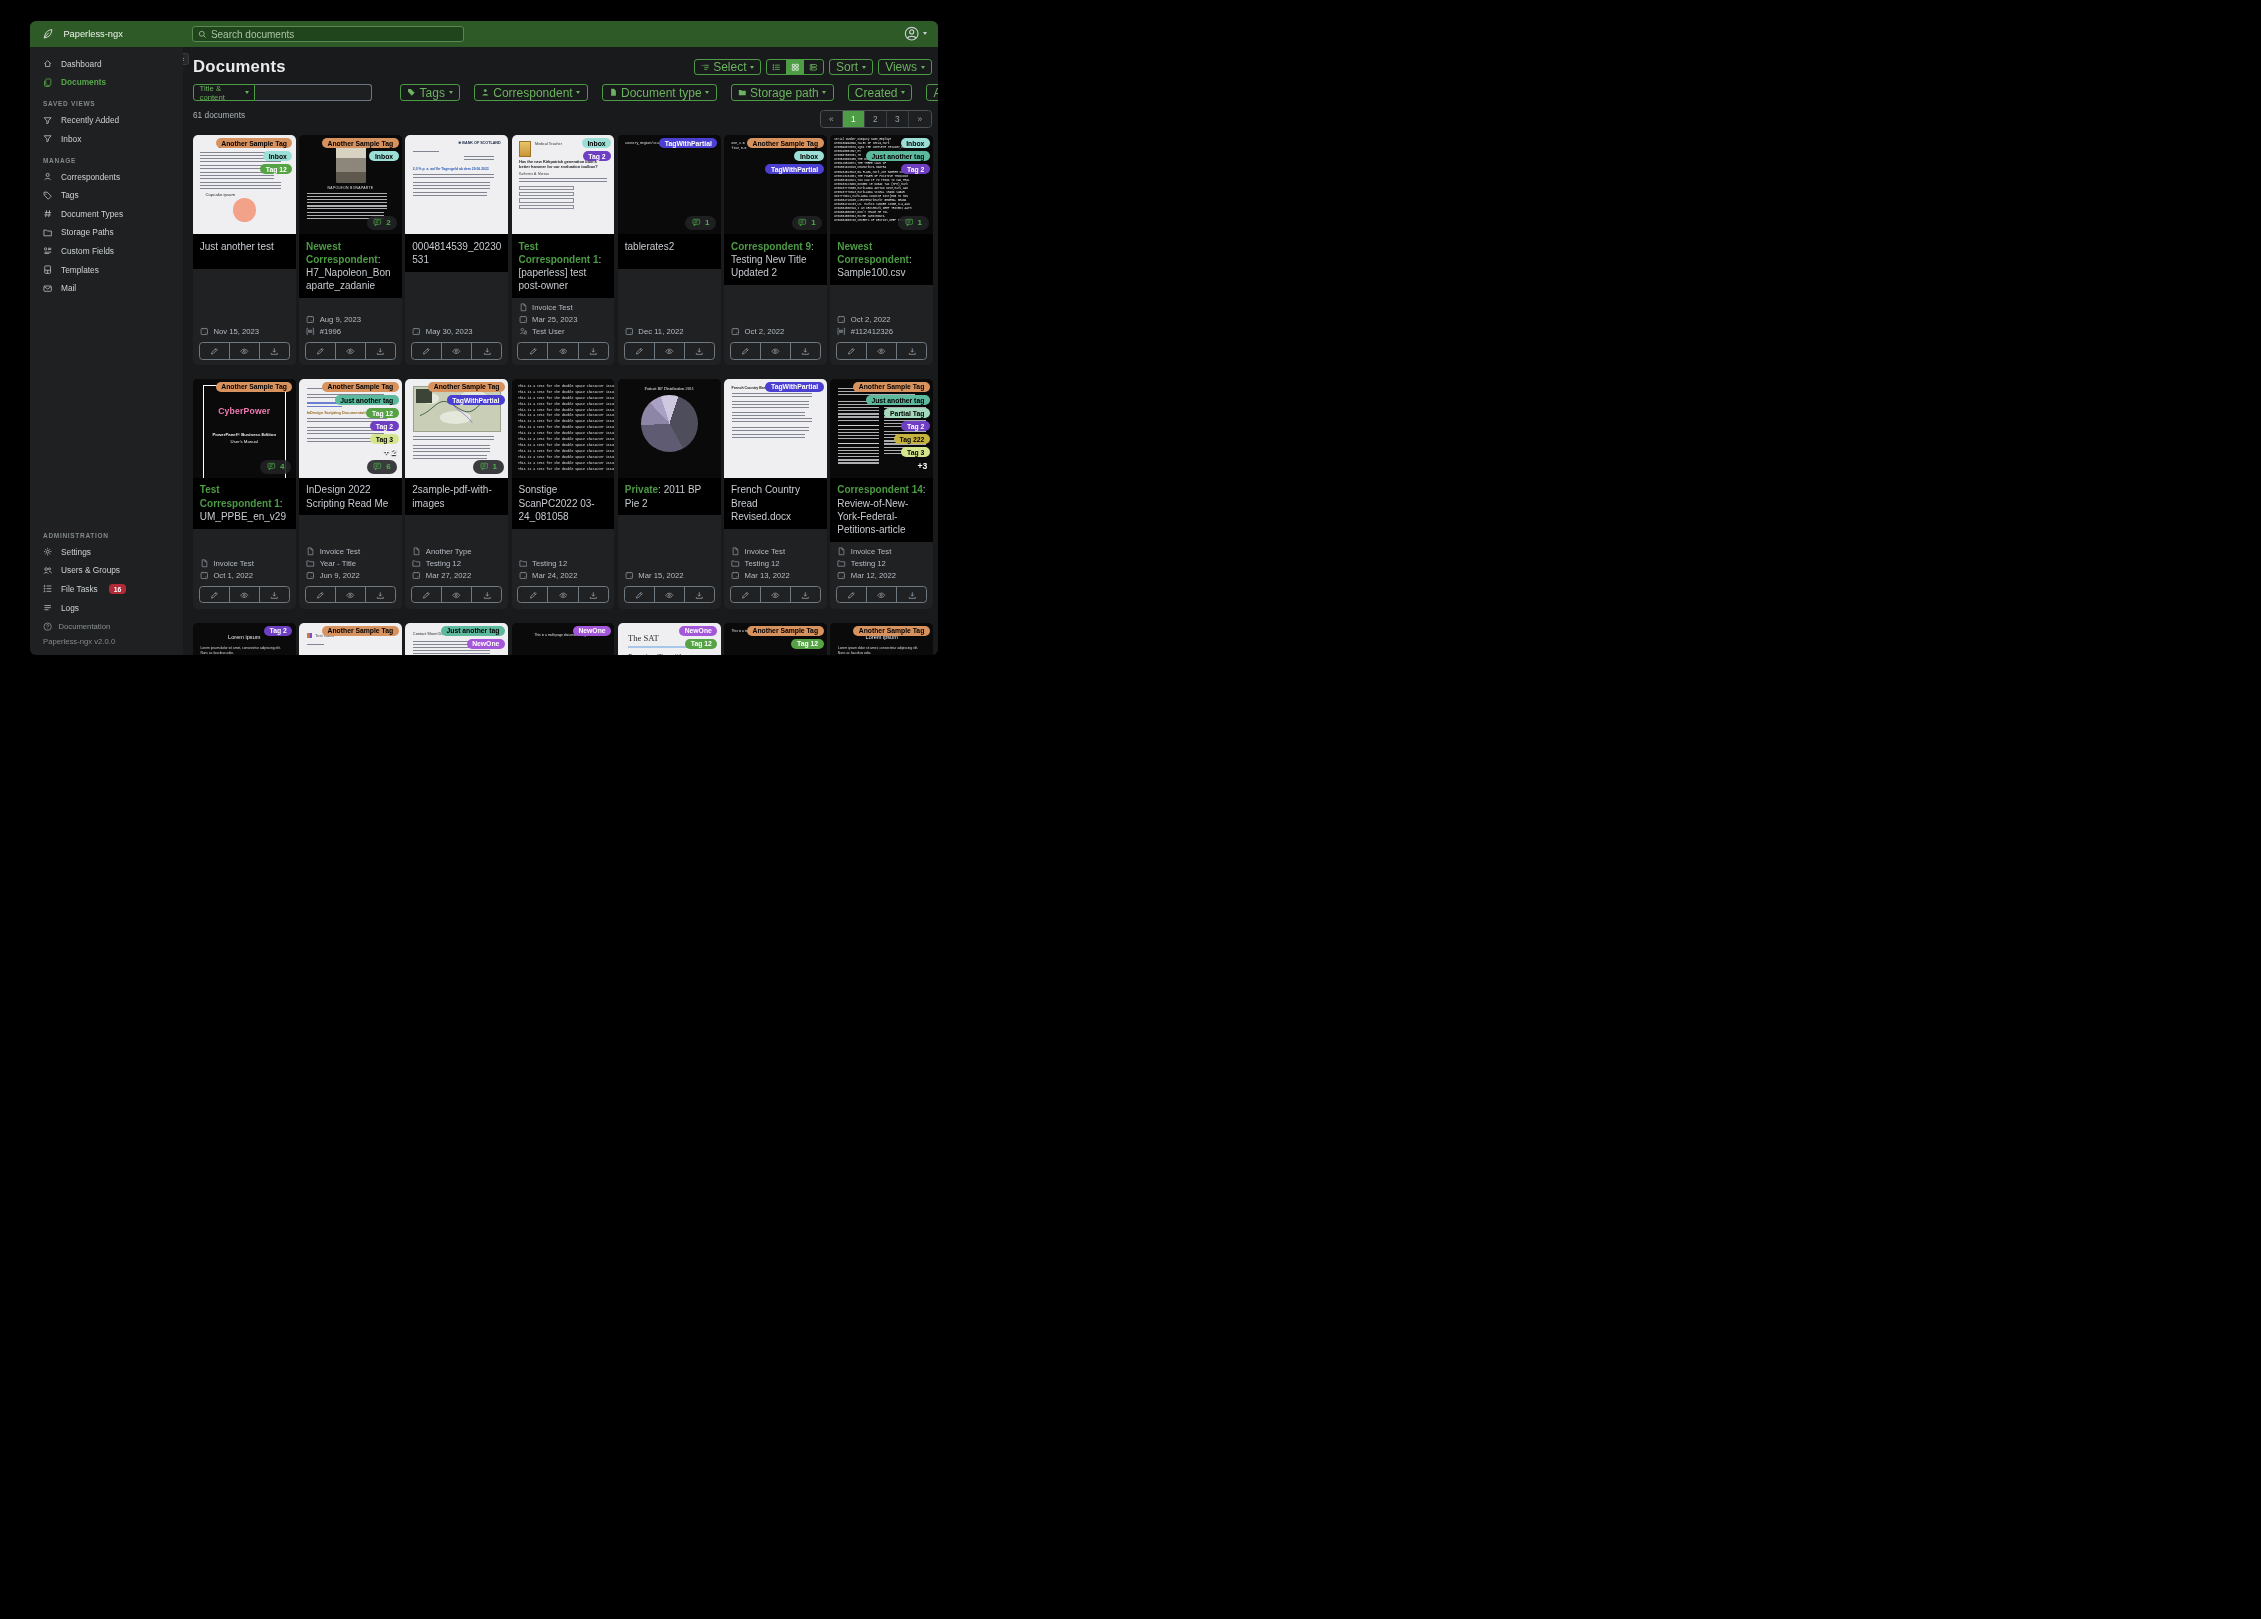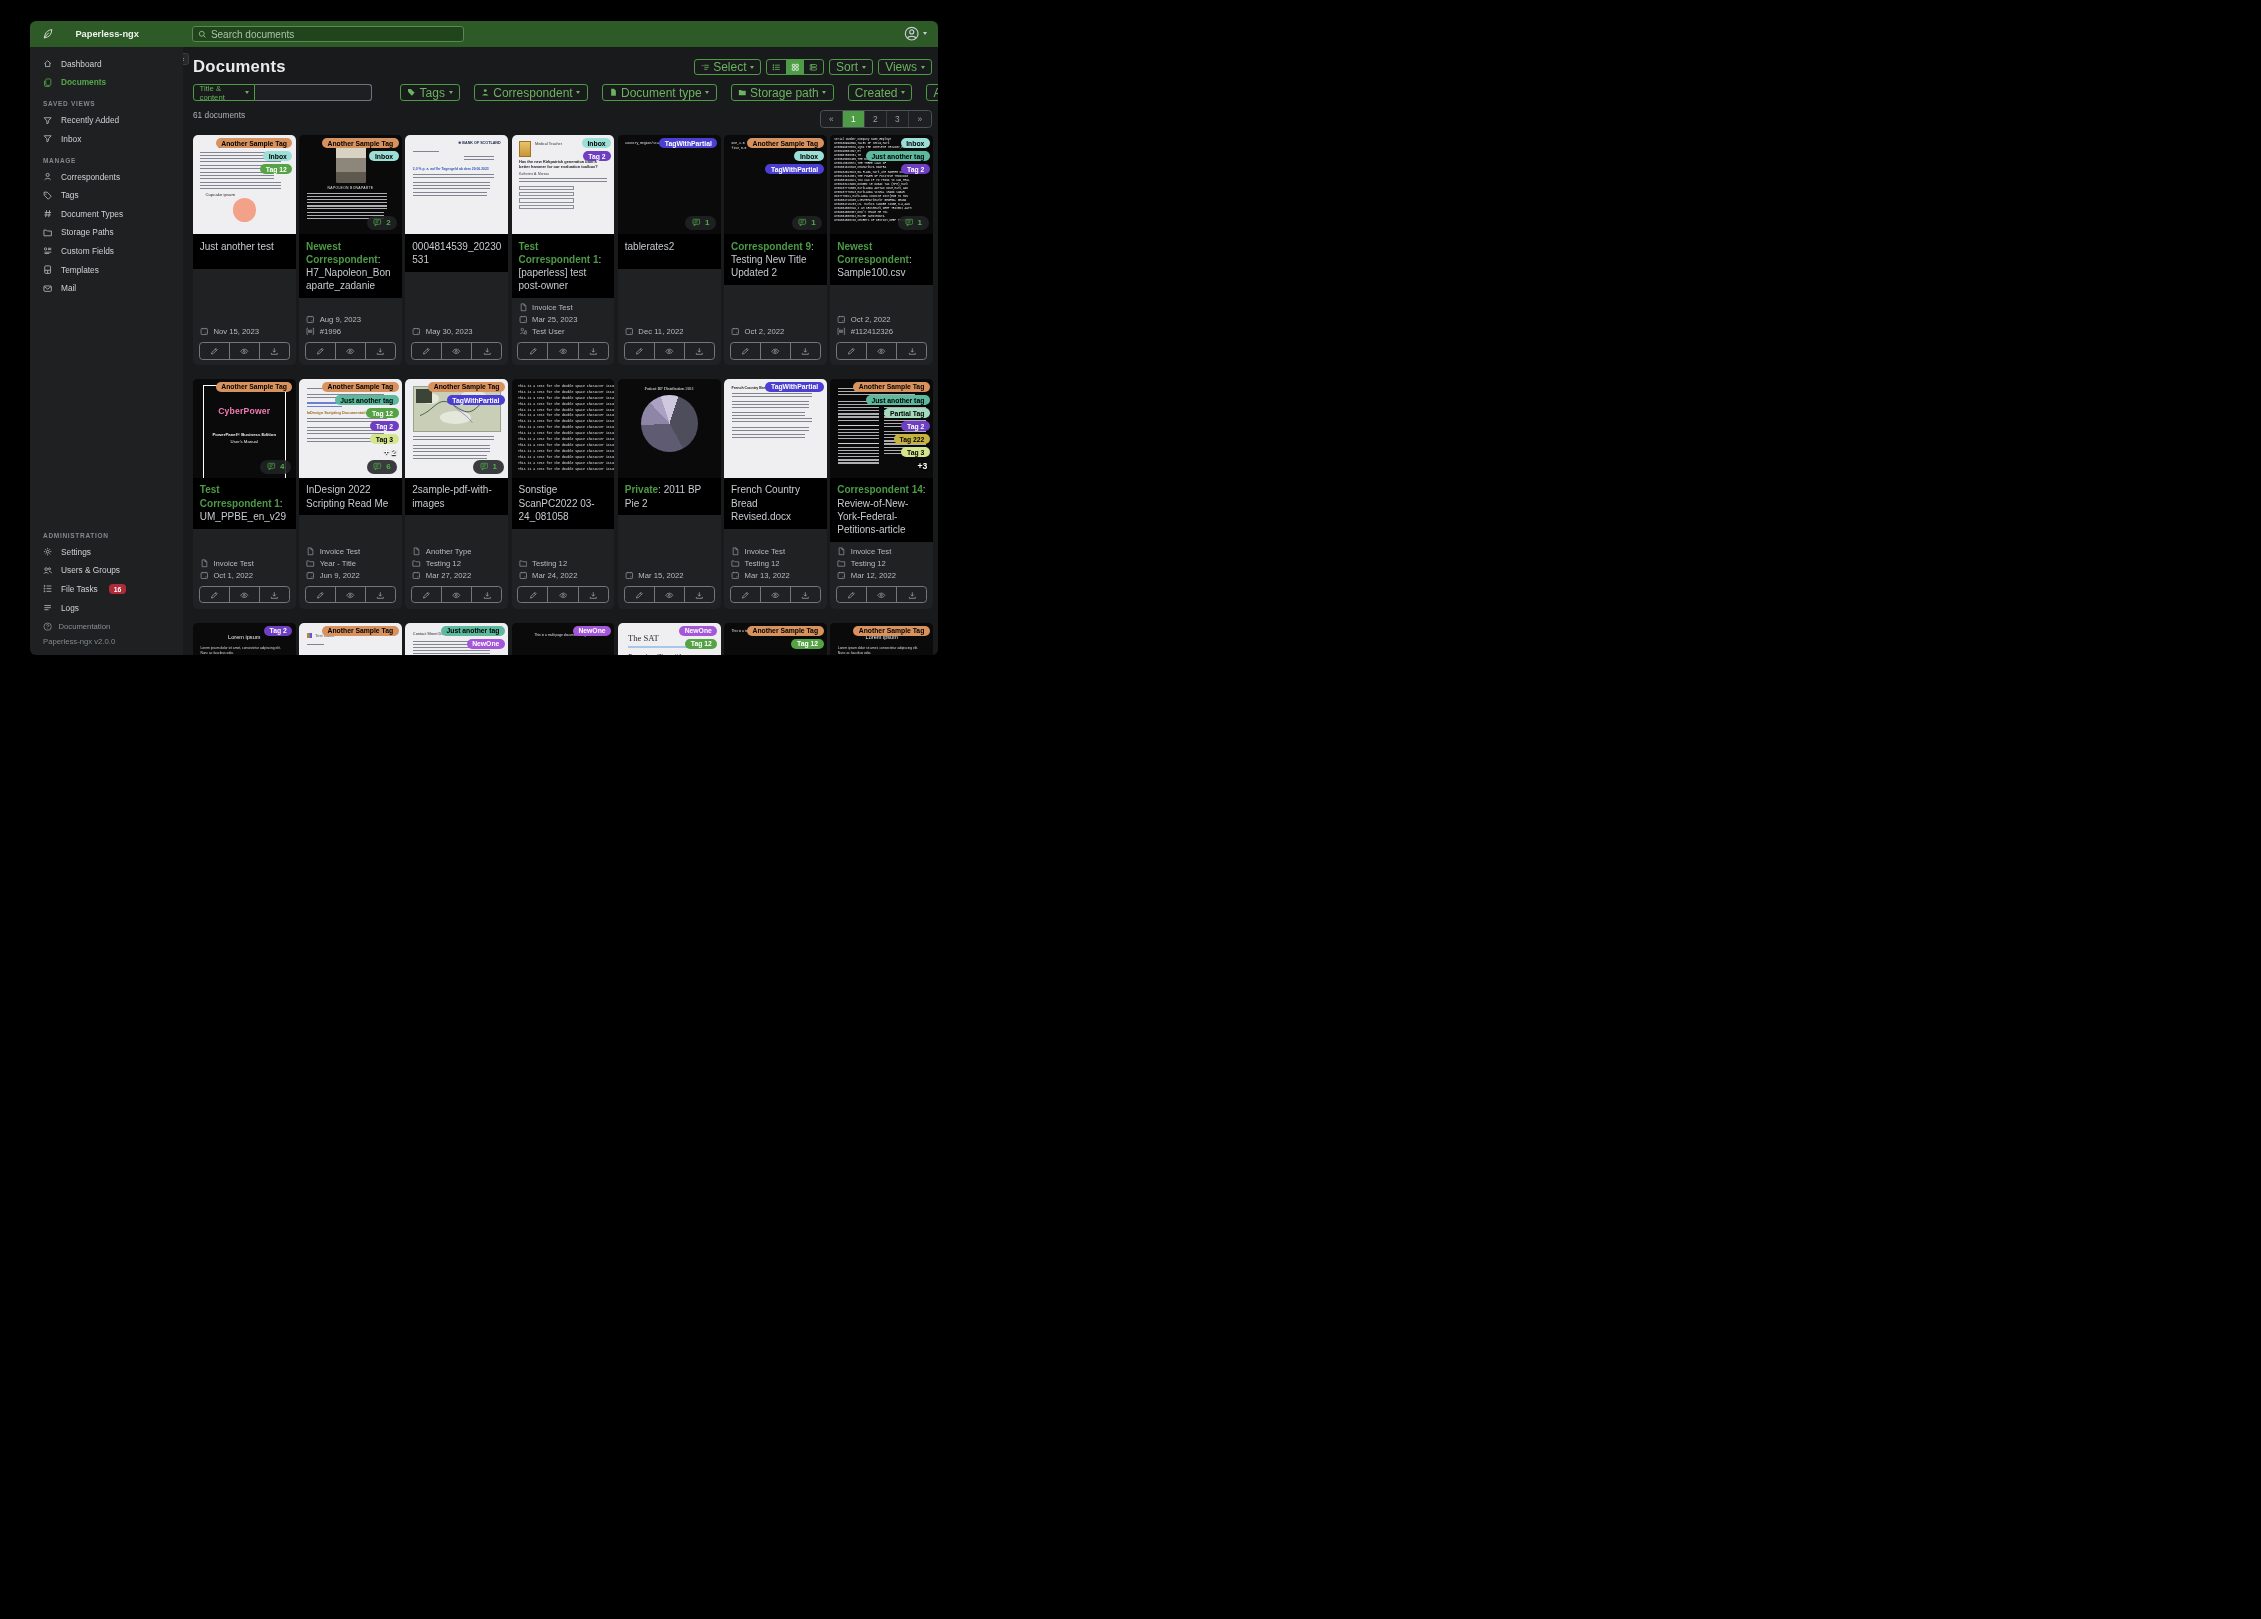--- a/index.html
+++ b/index.html
@@ -10,21 +10,21 @@
   .titlebar { height:21px; background:#3a3a3c; flex:0 0 auto; display:flex; align-items:center; position:relative; }
   .traffic { display:flex; gap:5.6px; margin-left:10px; }
   .traffic span { width:8px; height:8px; border-radius:50%; display:block; }
   .tl-close{background:#ff5f57;} .tl-min{background:#febc2e;} .tl-max{background:#2ac840;}
   .nav-chevrons { display:flex; gap:8.6px; margin-left:13.6px; color:#9a9aa0; }
   .nav-chevrons .dim { color:#5d5d62; }
   .win-title { position:absolute; left:0; right:0; text-align:center; color:#e4e4e6; font-size:8px; pointer-events:none; }
   .share { position:absolute; right:10px; color:#9d9da3; display:flex; }
   
   .appheader { height:26px; background:#2d5a27; flex:0 0 auto; position:relative; display:flex; align-items:center; }
-  .brand { display:flex; align-items:center; gap:22px; margin-left:11.7px; color:#eef2ec; font-size:9.3px;font-weight:bold; }
+  .brand { display:flex; align-items:center; gap:10px; margin-left:11.7px; color:#eef2ec; font-size:9.3px; }
   .brand .logo { color:#d9dfd6; display:flex; }
   .searchbox { position:absolute; left:162px; top:5px; width:272px; height:16px; background:#20451c; border:0.6px solid #5a8a52;
                border-radius:3.1px; display:flex; align-items:center; padding:0 5px; gap:4.3px; color:#a9c2a4; }
   .searchbox input { background:transparent; border:none; outline:none; color:#d6e2d2; font-size:10px; width:100%; }
   .searchbox input::placeholder { color:#a9c2a4; }
   .userzone { position:absolute; right:11px; display:flex; align-items:center; gap:3.7px; color:#c9cdd4; }
   .caret { display:inline-block; width:0; height:0; border-left:2.5px solid transparent; border-right:2.5px solid transparent; border-top:3.1px solid currentColor; }
   
   .bodyrow { flex:1; display:flex; min-height:0; }
   .sidebar { width:153px; flex:0 0 auto; background:#1e2021; padding-top:7.4px; display:flex; flex-direction:column; font-size:8.3px; }

